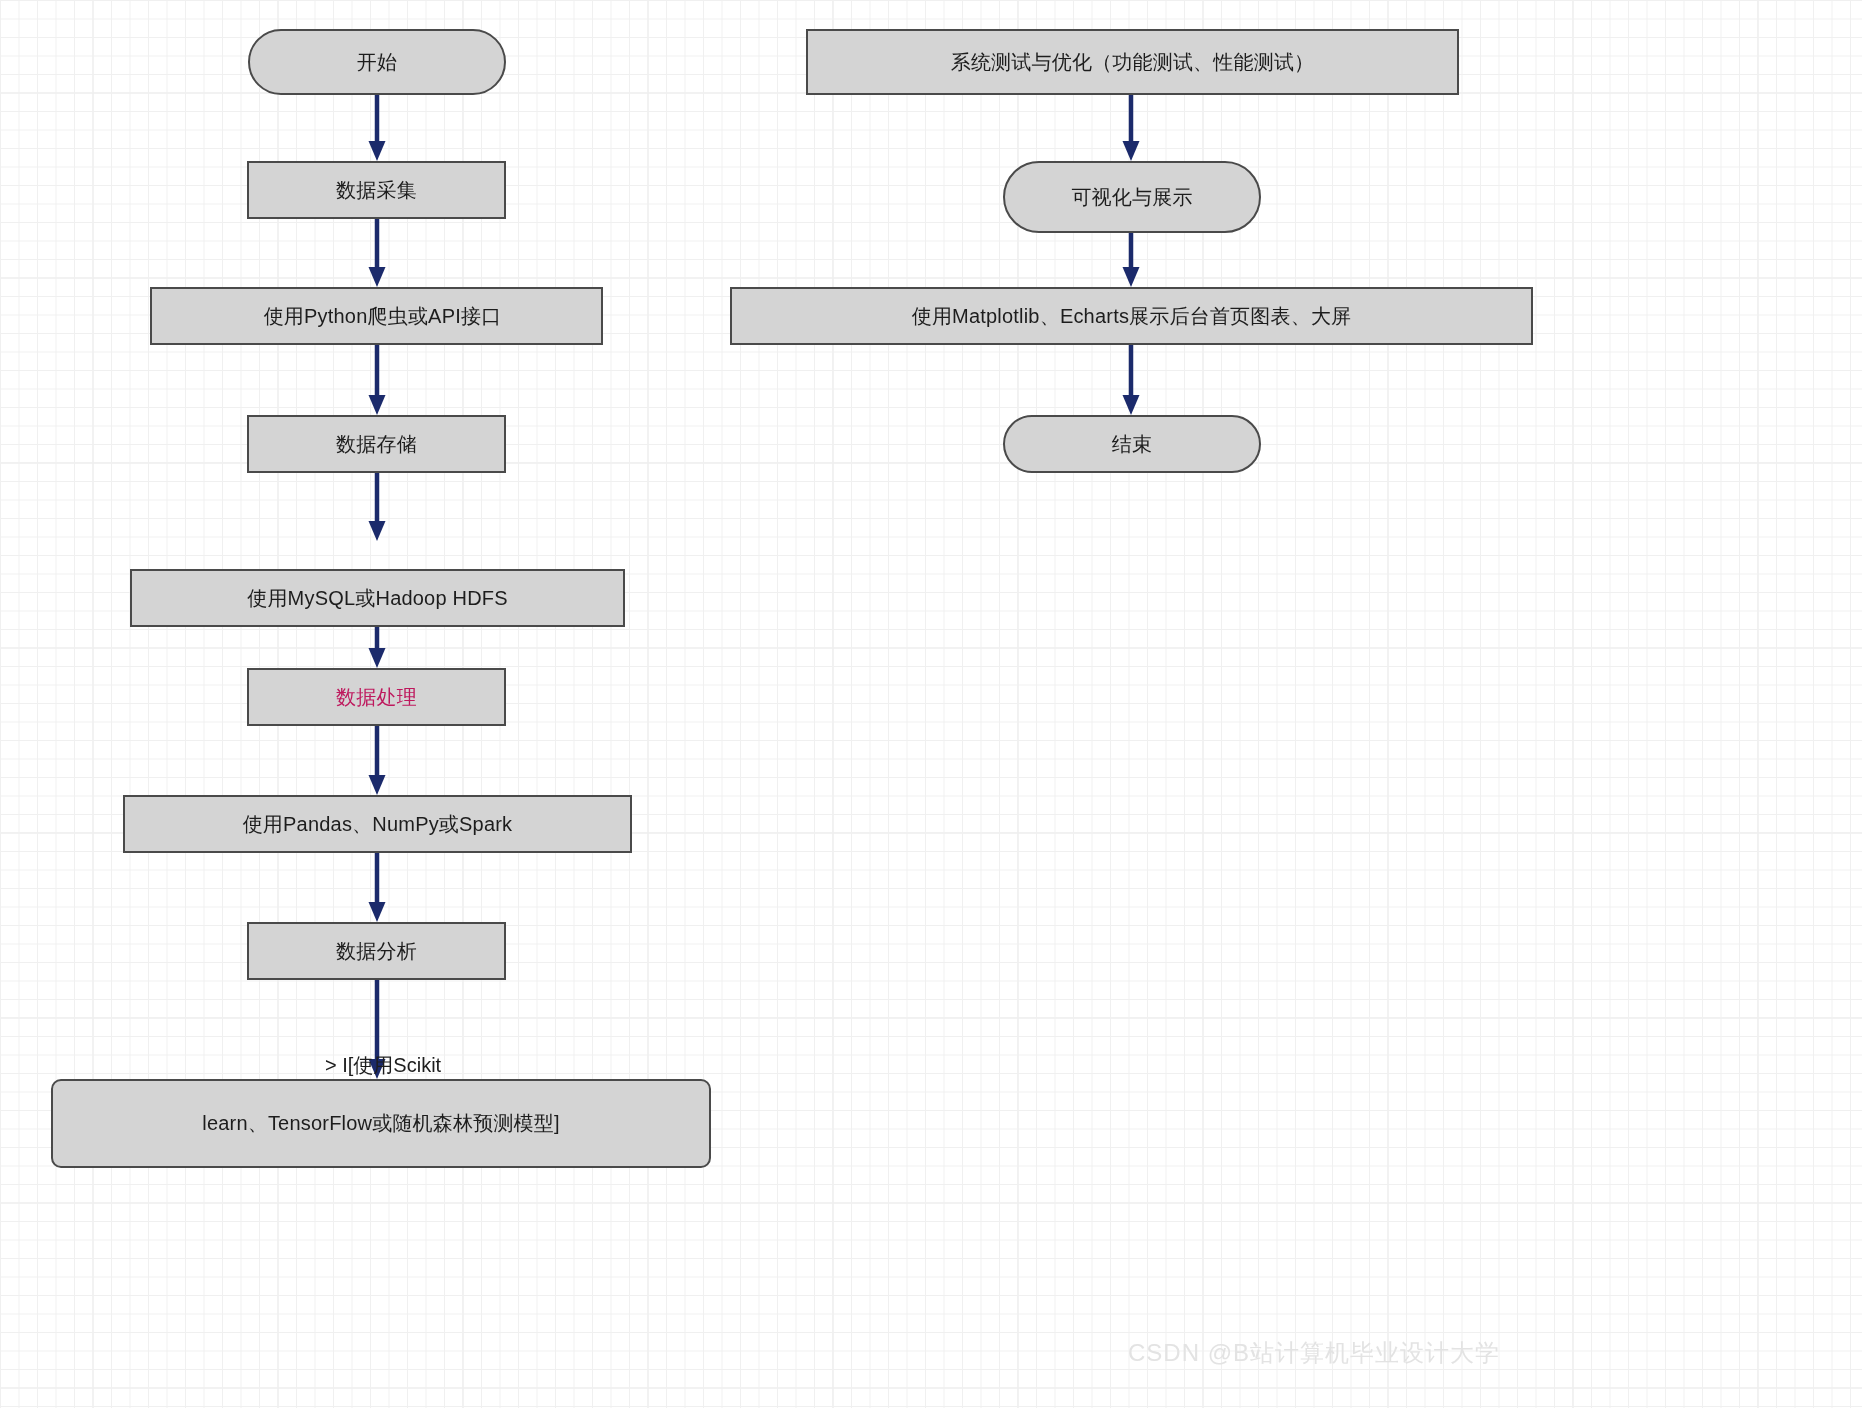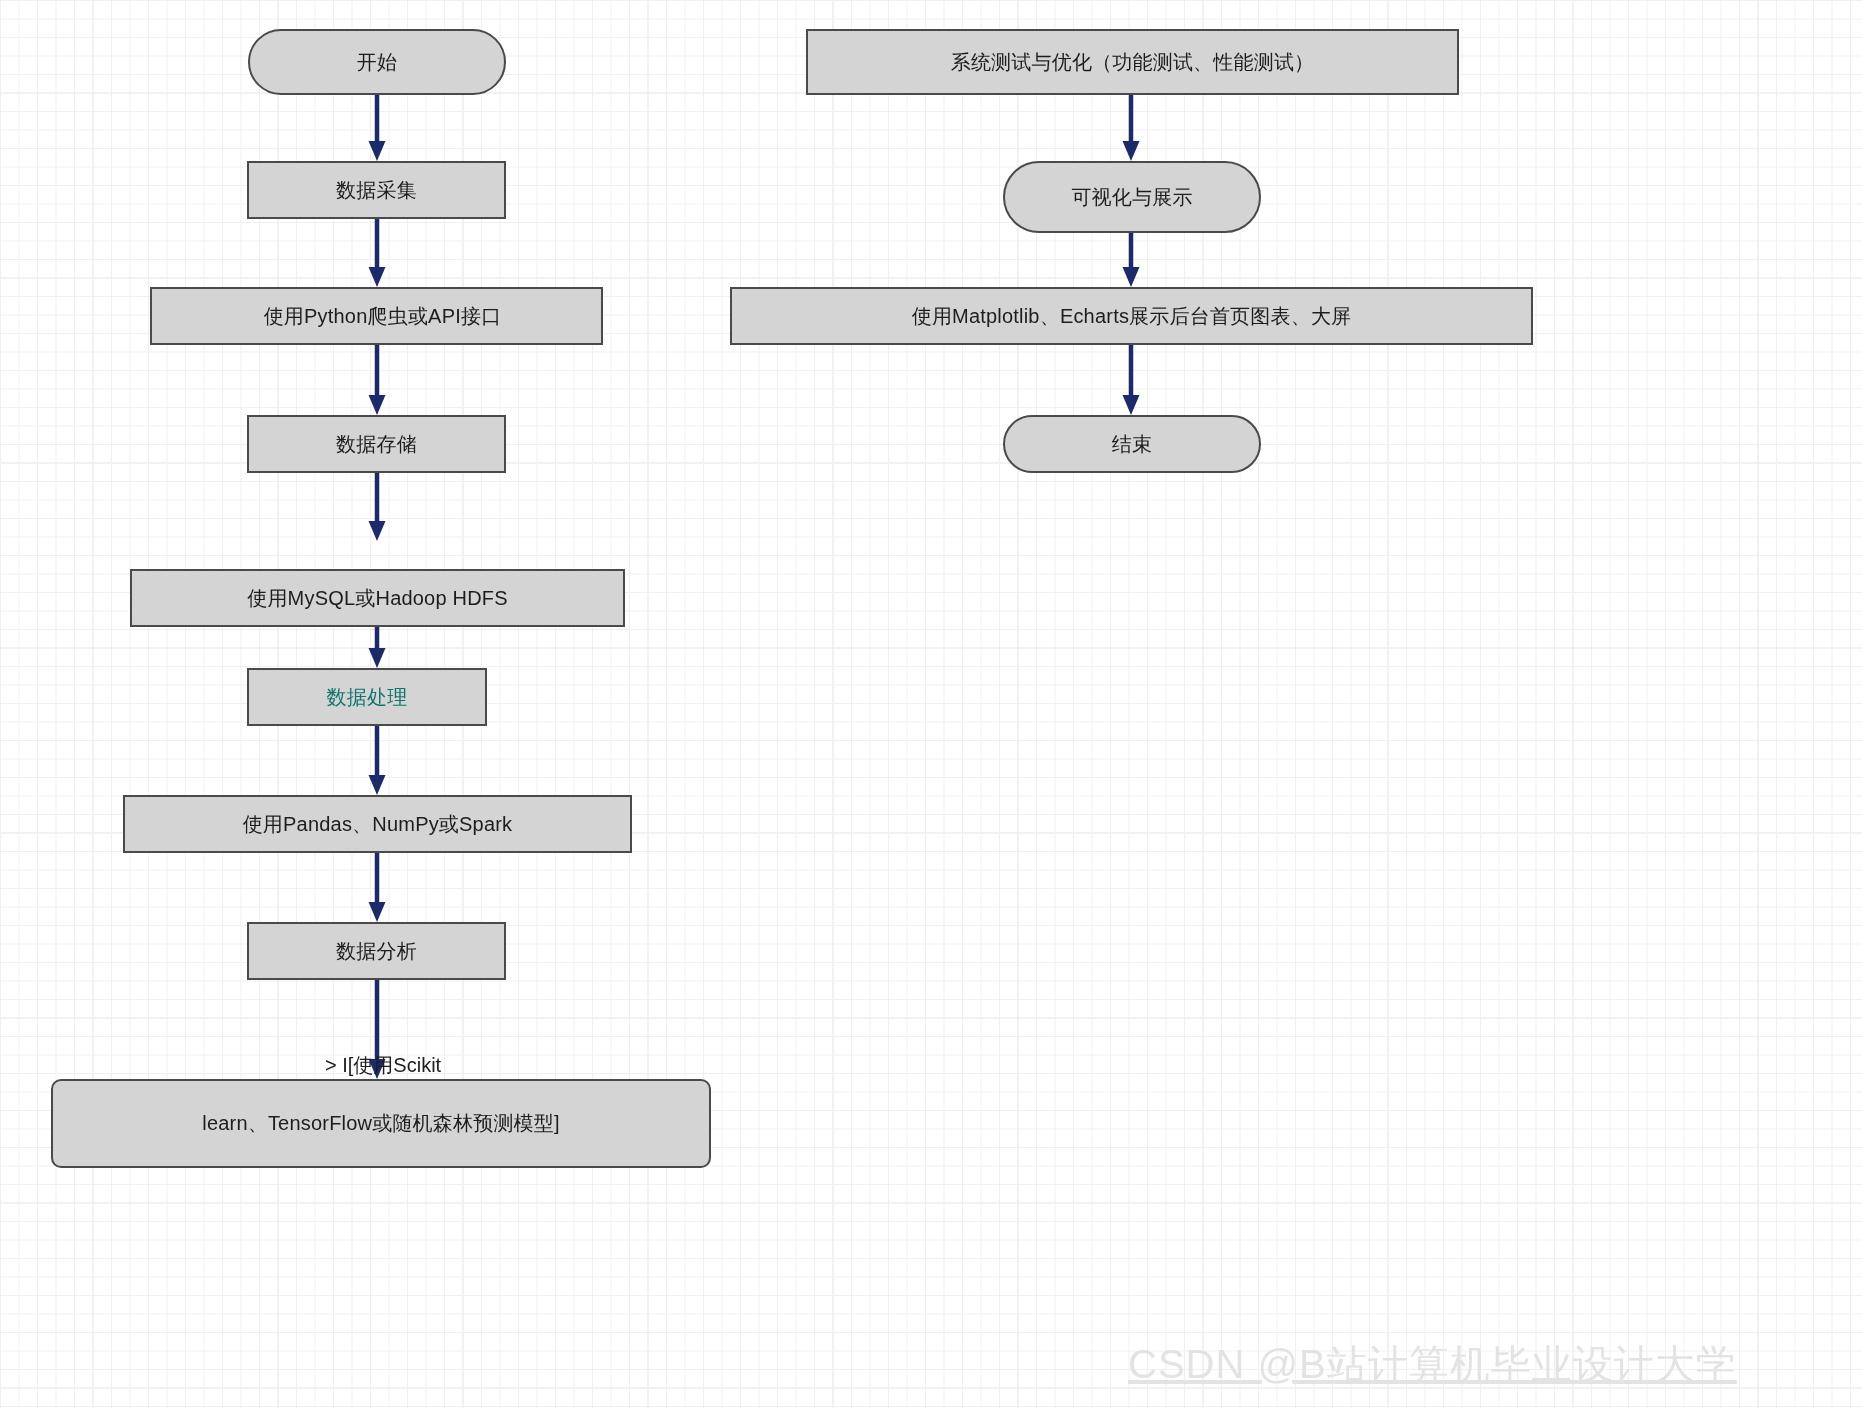--- a/index.html
+++ b/index.html
@@ -70,26 +70,25 @@
     color: #1d1d1d;
     white-space: nowrap;
     background: transparent;
     margin-top: 32px;
   }
 
   
   #watermark {
     position: absolute;
     z-index: 5;
-    font-size: 40px;
+    font-size: 24px;
     color: #e3e3e3;
     white-space: nowrap;
     letter-spacing: 1px;
     user-select: none;
-    text-decoration: underline;
   }
 </style>
 </head>
 <body>
 
 <div id="canvas">
 
   <div id="edges-layer">
       <div class="edge" style="left: 363px; top: 95px; width: 28px; height: 66px;">
         <svg width="28" height="66" viewBox="0 0 28 66">
@@ -157,21 +156,21 @@
           <polygon points="5.5,50 22.5,50 14,70" fill="#1b2a6b"></polygon>
         </svg>
       </div>
     </div>
   <div id="nodes-layer">
       <div class="node rounded" style="left: 248px; top: 29px; width: 258px; height: 66px; background: rgb(212, 212, 212); border-color: rgb(74, 74, 74); color: rgb(29, 29, 29);">开始</div>
       <div class="node " style="left: 247px; top: 161px; width: 259px; height: 58px; background: rgb(212, 212, 212); border-color: rgb(74, 74, 74); color: rgb(29, 29, 29);">数据采集</div>
       <div class="node " style="left: 150px; top: 287px; width: 453px; height: 58px; background: rgb(212, 212, 212); border-color: rgb(74, 74, 74); color: rgb(29, 29, 29); padding-left: 12px;">使用Python爬虫或API接口</div>
       <div class="node " style="left: 247px; top: 415px; width: 259px; height: 58px; background: rgb(212, 212, 212); border-color: rgb(74, 74, 74); color: rgb(29, 29, 29);">数据存储</div>
       <div class="node " style="left: 130px; top: 541px; width: 495px; height: 58px; background: rgb(212, 212, 212); border-color: rgb(74, 74, 74); color: rgb(29, 29, 29); margin-top: 28px;">使用MySQL或Hadoop HDFS</div>
-      <div class="node " style="left: 247px; top: 668px; width: 240px; height: 58px; background: rgb(212, 212, 212); border-color: rgb(74, 74, 74); color: #0f766e;">数据处理</div>
+      <div class="node " style="left: 247px; top: 668px; width: 259px; height: 58px; background: rgb(212, 212, 212); border-color: rgb(74, 74, 74); color: #be185d;">数据处理</div>
       <div class="node " style="left: 123px; top: 795px; width: 509px; height: 58px; background: rgb(212, 212, 212); border-color: rgb(74, 74, 74); color: rgb(29, 29, 29);">使用Pandas、NumPy或Spark</div>
       <div class="node " style="left: 247px; top: 922px; width: 259px; height: 58px; background: rgb(212, 212, 212); border-color: rgb(74, 74, 74); color: rgb(29, 29, 29);">数据分析</div>
       <div class="node soft" style="left: 51px; top: 1079px; width: 660px; height: 89px; background: rgb(212, 212, 212); border-color: rgb(74, 74, 74); color: rgb(29, 29, 29);">learn、TensorFlow或随机森林预测模型]</div>
       <div class="node " style="left: 806px; top: 29px; width: 653px; height: 66px; background: rgb(212, 212, 212); border-color: rgb(74, 74, 74); color: rgb(29, 29, 29);">系统测试与优化（功能测试、性能测试）</div>
       <div class="node rounded" style="left: 1003px; top: 161px; width: 258px; height: 72px; background: rgb(212, 212, 212); border-color: rgb(74, 74, 74); color: rgb(29, 29, 29);">可视化与展示</div>
       <div class="node " style="left: 730px; top: 287px; width: 803px; height: 58px; background: rgb(212, 212, 212); border-color: rgb(74, 74, 74); color: rgb(29, 29, 29);">使用Matplotlib、Echarts展示后台首页图表、大屏</div>
       <div class="node rounded" style="left: 1003px; top: 415px; width: 258px; height: 58px; background: rgb(212, 212, 212); border-color: rgb(74, 74, 74); color: rgb(29, 29, 29); text-align: center;">结束</div>
     </div>
   <div id="labels-layer">
       <div class="edge-label" style="left: 325px; top: 1020px; color: rgb(29, 29, 29);">&gt; I[使用Scikit</div>

